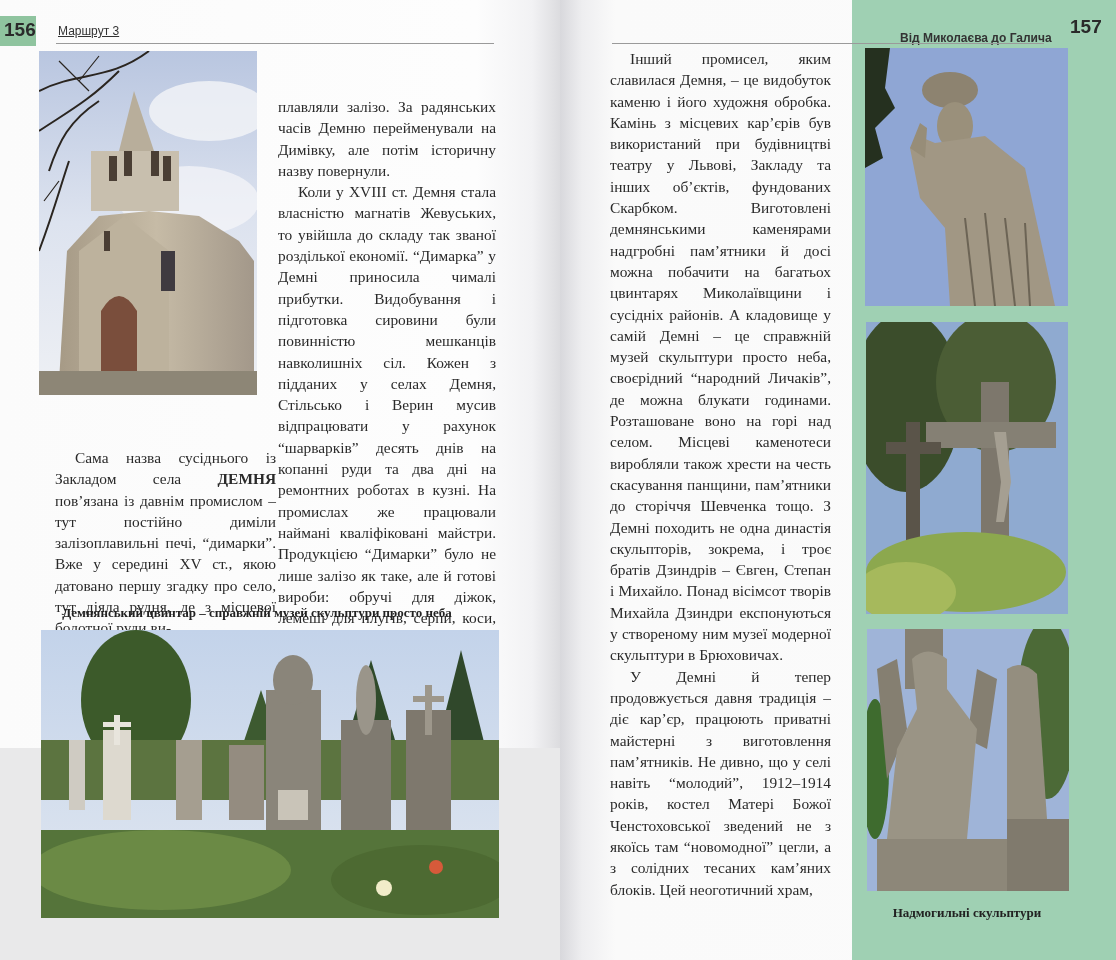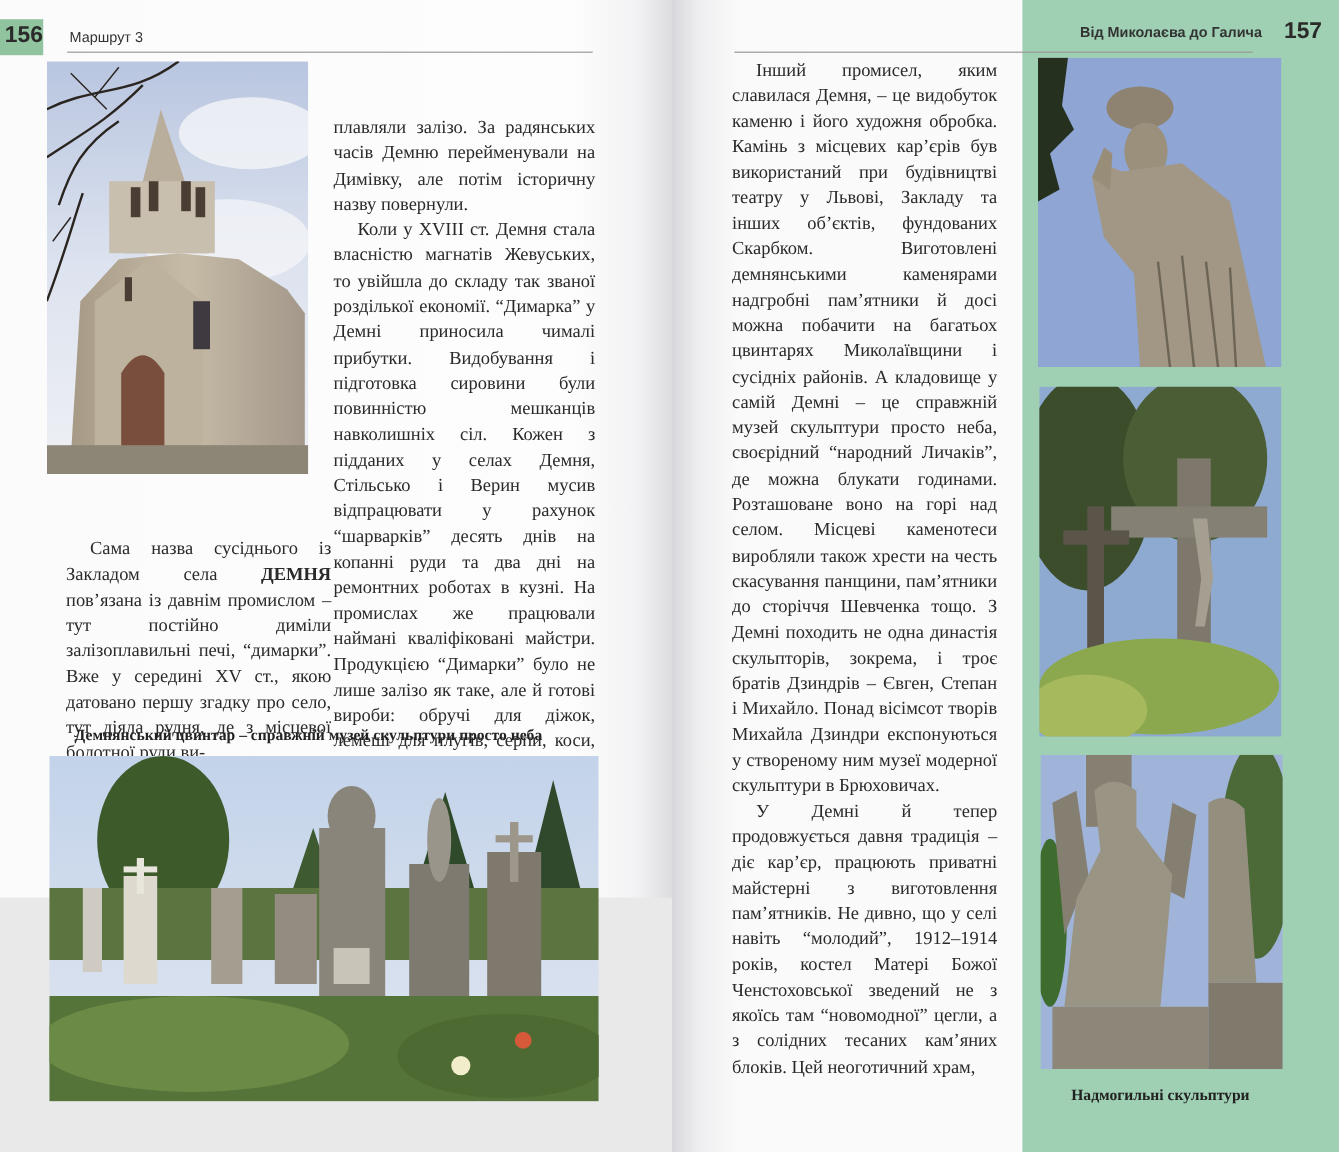--- a/index.html
+++ b/index.html
@@ -22,21 +22,21 @@
     b.caps { font-weight: bold; }
   </style>
 </head>
 <body>
 
 <div class="spread">
 
   <div class="page-left">
     <div class="tab-left"></div>
     <div class="page-num" style="left:4px; top:19px;">156</div>
-    <div class="running-head" style="left:58px; top:24px;">Маршрут 3</div>
+    <div class="running-head" style="left:58px; top:24px;text-decoration:underline;">Маршрут 3</div>
     <div class="rule" style="left:56px; top:43px; width:438px;"></div>
 
     <div class="photo" style="left:39px; top:51px; width:218px; height:344px;">
       <svg width="218" height="344" viewBox="0 0 218 344">
         <defs>
           <linearGradient id="sky1" x1="0" y1="0" x2="0" y2="1">
             <stop offset="0" stop-color="#b9c6e0"></stop>
             <stop offset="0.5" stop-color="#dde3ef"></stop>
             <stop offset="1" stop-color="#eef0f4"></stop>
           </linearGradient>
@@ -114,21 +114,21 @@
         <ellipse cx="380" cy="250" rx="90" ry="35" fill="#4d6a32"></ellipse>
         <circle cx="343" cy="258" r="8" fill="#f1ecc9"></circle>
         <circle cx="395" cy="237" r="7" fill="#d65a3a"></circle>
       </svg>
     </div>
   </div>
 
   <div class="page-right"></div>
   <div class="green-band"></div>
 
-  <div class="running-head" style="left:900px; top:20px; font-weight:bold;">Від Миколаєва до Галича</div>
+  <div class="running-head" style="left:900px; top:31px; font-weight:bold;">Від Миколаєва до Галича</div>
   <div class="page-num" style="left:1070px; top:16px;">157</div>
   <div class="rule" style="left:612px; top:43px; width:432px;"></div>
 
   <div class="body-text" style="left:610px; top:48px; width:221px;">
     <p>Інший промисел, яким славилася Демня, – це видобуток каменю і його художня обробка. Камінь з місцевих кар’єрів був використаний при будівництві театру у Львові, Закладу та інших об’єктів, фундованих Скарбком. Виготовлені демнянськими каменярами надгробні пам’ятники й досі можна побачити на багатьох цвинтарях Миколаївщини і сусідніх районів. А кладовище у самій Демні – це справжній музей скульптури просто неба, своєрідний “народний Личаків”, де можна блукати годинами. Розташоване воно на горі над селом. Місцеві каменотеси виробляли також хрести на честь скасування панщини, пам’ятники до сторіччя Шевченка тощо. З Демні походить не одна династія скульпторів, зокрема, і троє братів Дзиндрів – Євген, Степан і Михайло. Понад вісімсот творів Михайла Дзиндри експонуються у створеному ним музеї модерної скульптури в Брюховичах.</p>
     <p>У Демні й тепер продовжується давня традиція – діє кар’єр, працюють приватні майстерні з виготовлення пам’ятників. Не дивно, що у селі навіть “молодий”, 1912–1914 років, костел Матері Божої Ченстоховської зведений не з якоїсь там “новомодної” цегли, а з солідних тесаних кам’яних блоків. Цей неоготичний храм,</p>
   </div>
 
   <div class="photo" style="left:865px; top:48px; width:203px; height:258px;">
     <svg width="203" height="258" viewBox="0 0 203 258">

